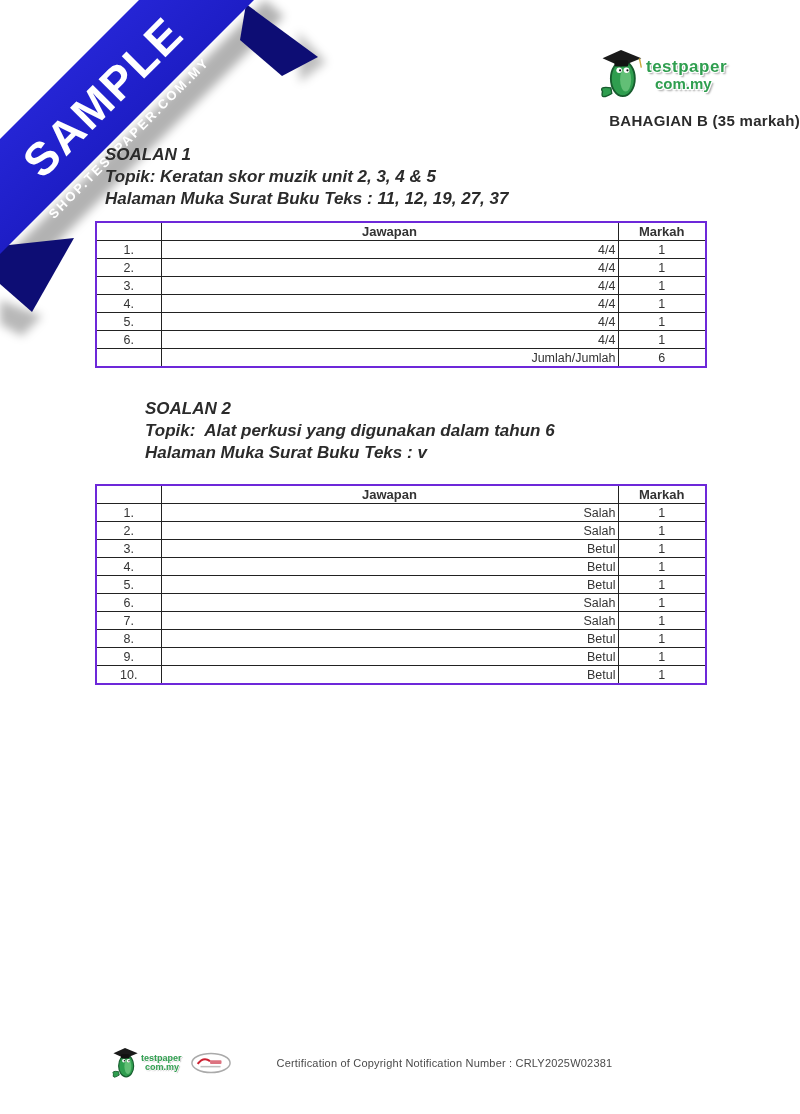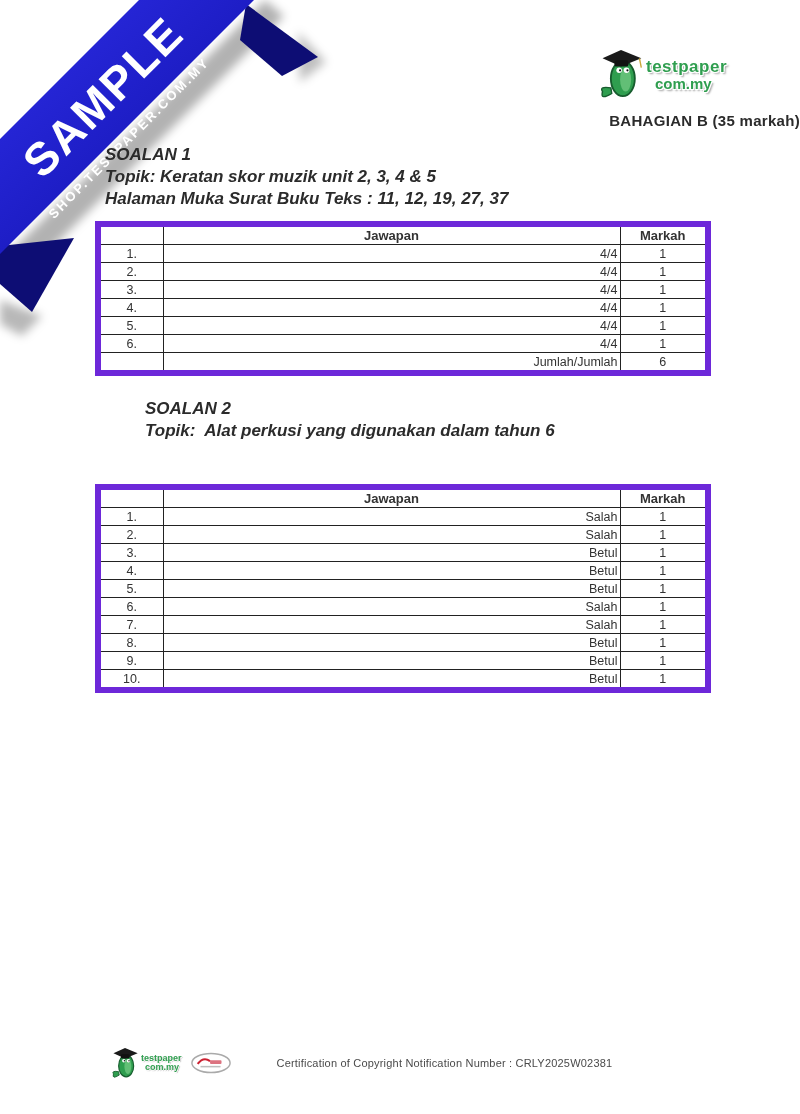--- a/index.html
+++ b/index.html
@@ -31,21 +31,21 @@
   }
   .section { position:absolute; left:105px; }
   .s1 { top:144px; }
   .s2 { top:398px;margin-left:40px; }
   .section .line { font-size:17px; font-weight:bold; line-height:22px; white-space:pre;font-style:italic; }
 
   
   table.ans {
     position:absolute; left:95px; width:610px;
     border-collapse:collapse; table-layout:fixed;
-    border:6px solid #6d28d9;
+    border:2px solid #6d28d9;
     font-size:12.5px; color:#333;
   }
   .t1 { top:221px; }
   .t2 { top:484px; }
   table.ans td, table.ans th {
     border:1.4px solid #222; height:17px; padding:0 2px;
     overflow:hidden; white-space:nowrap; font-weight:normal;
   }
   table.ans th { font-weight:bold; font-size:13px; text-align:center; }
   .col-no { text-align:center; }
@@ -166,20 +166,21 @@
       <td class="col-no"></td>
       <td class="col-jw">Jumlah/Jumlah</td>
       <td class="col-mk">6</td>
     </tr>
   </tbody>
     </table>
 
   <div class="section s2">
     <div class="line">SOALAN 2</div>
     <div class="line">Topik:  Alat perkusi yang digunakan dalam tahun 6</div>
+    <div class="line">Halaman Muka Surat Buku Teks : v</div>
   </div>
 
   <table class="ans t2">
     <colgroup>
         <col style="width:65px">
         <col style="width:457px">
         <col style="width:88px">
       </colgroup>
     <tbody>
         <tr>

